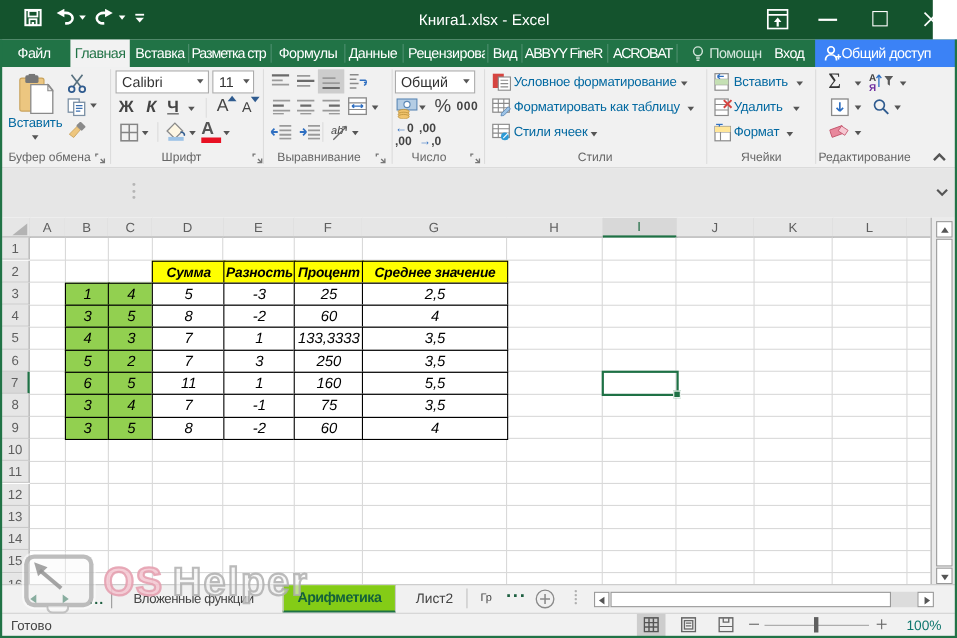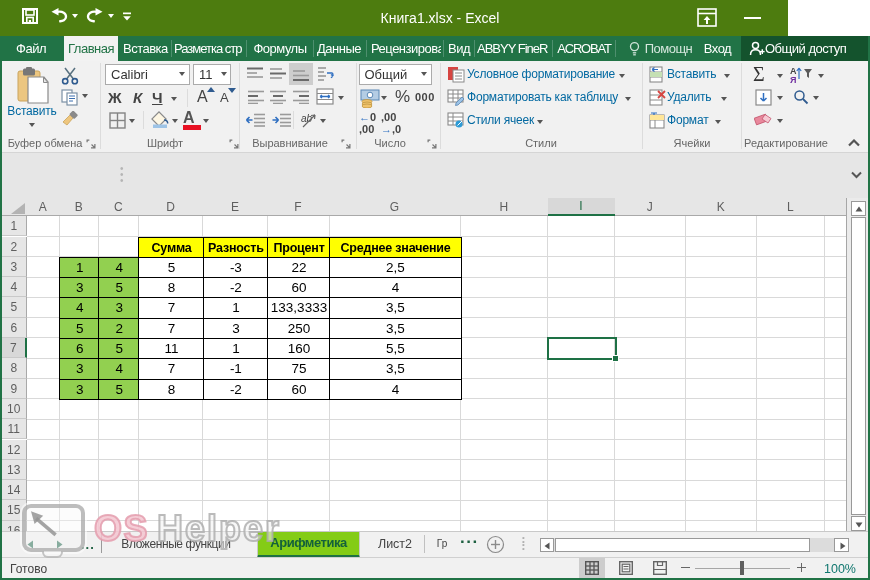--- a/index.html
+++ b/index.html
@@ -2,26 +2,26 @@
 <html><head>
 <meta charset="utf-8">
 <style>
 * { margin:0; padding:0; box-sizing:border-box; }
 html,body { width:870px; height:580px; overflow:hidden; }
 body { font-family:"Liberation Sans", sans-serif; }
 #app { position:relative; width:870px; height:580px; background:#fff; overflow:hidden; }
 .abs { position:absolute; }
 
 
-#titlebar { position:absolute; left:0; top:0; width:788px; height:36px; background:#4d7c0f; }
+#titlebar { position:absolute; left:0; top:0; width:848px; height:36px; background:#14532d; }
 #tabrow { position:absolute; left:0; top:36px; width:870px; height:25px; background:#217346; }
 .tab { position:absolute; top:0; height:25px; color:#fff; font-size:13px; letter-spacing:-0.5px; line-height:25px; text-align:center; white-space:nowrap; }
 .tabsep { position:absolute; top:4px; height:17px; width:1px; background:#4e8f6e; }
 #activetab { position:absolute; left:64px; top:0; width:54px; height:25px; background:#f2f2f2; color:#217346; font-size:13px; letter-spacing:-0.5px; line-height:25px; text-align:center; }
-#sharebtn { position:absolute; left:741px; top:0; width:129px; height:25px; background:#14532d; color:#fff; font-size:13px; letter-spacing:-0.3px; line-height:25px; }
+#sharebtn { position:absolute; left:741px; top:0; width:129px; height:25px; background:#3b82f6; color:#fff; font-size:13px; letter-spacing:-0.3px; line-height:25px; }
 
 
 #ribbon { position:absolute; left:0; top:61px; width:870px; height:92px; background:#f1f1f1; border-bottom:1px solid #d5d5d5; }
 .gsep { position:absolute; top:2px; height:86px; width:1px; background:#dcdcdc; }
 .glabel { position:absolute; top:76px; height:14px; font-size:11px; color:#666; text-align:center; white-space:nowrap; }
 .glaunch { position:absolute; top:77px; width:10px; height:10px; }
 .ribtxt { font-size:12px; letter-spacing:-0.2px; color:#0369a1; white-space:nowrap; }
 .combo { position:absolute; background:#fff; border:1px solid #ababab; color:#333; }
 .caret { position:absolute; width:0; height:0; border-left:3.5px solid transparent; border-right:3.5px solid transparent; border-top:4px solid #555; }
 
@@ -31,21 +31,21 @@
 #fxbox { position:absolute; left:137px; top:10px; width:727px; height:25px; background:#fff; border:1px solid #c6c6c6; }
 
 
 #sheet { position:absolute; left:2px; top:198px; width:844px; height:333px; background:#fff; overflow:hidden; }
 .colhdr { position:absolute; top:0; height:18px; font-size:12px; color:#5f5f5f; text-align:center; line-height:18px; background:#e6e6e6; border-right:1px solid #c9c9c9; border-bottom:1px solid #a9a9a9; }
 .rowhdr { position:absolute; left:0; width:24.5px; height:20.3px; font-size:12px; color:#5f5f5f; text-align:center; line-height:20px; background:#e6e6e6; border-right:1px solid #a9a9a9; border-bottom:1px solid #c9c9c9; }
 .vline { position:absolute; top:18px; width:1px; background:#d9d9d9; height:315px; }
 .colhdr.sel { background:#d8d8d8; color:#1e6b43; border-bottom:2px solid #1e7145; line-height:17px; }
 .rowhdr.sel { background:#d8d8d8; border-right:2.5px solid #1e7145; }
 .hline { position:absolute; left:24.5px; height:1px; background:#d9d9d9; width:820px; }
-.cell { position:absolute; font-size:13.5px; color:#000; text-align:center; }
+.cell { position:absolute; font-size:13.5px; color:#000; text-align:center;font-style:italic; }
 
 
 #vscroll { position:absolute; left:846px; top:198px; width:22px; height:340px; background:#ebebeb; border-left:1px solid #a6a6a6; }
 
 
 #tabbar { position:absolute; left:2px; top:531px; width:866px; height:25.5px; background:#f1f1f1; border-top:1px solid #c9c9c9; font-size:13px; color:#444; }
 
 #statusbar { position:absolute; left:2px; top:556.5px; width:866px; height:21px; background:#f1f1f1; border-top:1px solid #d0d0d0; font-size:12px; color:#444; }
 
 
@@ -454,21 +454,21 @@
 
     <div id="tablewrap">
     <div class="cell" style="left:136.3px;top:38.5px;width:66.5px;height:21.3px;background:#ffff00;border:1px solid #000;line-height:20.3px;font-weight:bold;font-size:12.5px;letter-spacing:-0.2px;">Сумма</div>
     <div class="cell" style="left:200.8px;top:38.5px;width:66.2px;height:21.3px;background:#ffff00;border:1px solid #000;line-height:20.3px;font-weight:bold;font-size:12.5px;letter-spacing:-0.2px;">Разность</div>
     <div class="cell" style="left:265px;top:38.5px;width:64px;height:21.3px;background:#ffff00;border:1px solid #000;line-height:20.3px;font-weight:bold;font-size:12.5px;letter-spacing:-0.2px;">Процент</div>
     <div class="cell" style="left:327px;top:38.5px;width:133px;height:21.3px;background:#ffff00;border:1px solid #000;line-height:20.3px;font-weight:bold;font-size:12.5px;letter-spacing:-0.2px;">Среднее значение</div>
     <div class="cell" style="left:57.2px;top:58.8px;width:41.2px;height:21.3px;background:#92d050;border:1px solid #000;line-height:20.3px;">1</div>
     <div class="cell" style="left:96.4px;top:58.8px;width:41.9px;height:21.3px;background:#92d050;border:1px solid #000;line-height:20.3px;">4</div>
     <div class="cell" style="left:136.3px;top:58.8px;width:66.5px;height:21.3px;background:#fff;border:1px solid #000;line-height:20.3px;">5</div>
     <div class="cell" style="left:200.8px;top:58.8px;width:66.2px;height:21.3px;background:#fff;border:1px solid #000;line-height:20.3px;">-3</div>
-    <div class="cell" style="left:265px;top:58.8px;width:64px;height:21.3px;background:#fff;border:1px solid #000;line-height:20.3px;">22</div>
+    <div class="cell" style="left:265px;top:58.8px;width:64px;height:21.3px;background:#fff;border:1px solid #000;line-height:20.3px;">25</div>
     <div class="cell" style="left:327px;top:58.8px;width:133px;height:21.3px;background:#fff;border:1px solid #000;line-height:20.3px;">2,5</div>
     <div class="cell" style="left:57.2px;top:79.10000000000001px;width:41.2px;height:21.3px;background:#92d050;border:1px solid #000;line-height:20.3px;">3</div>
     <div class="cell" style="left:96.4px;top:79.10000000000001px;width:41.9px;height:21.3px;background:#92d050;border:1px solid #000;line-height:20.3px;">5</div>
     <div class="cell" style="left:136.3px;top:79.10000000000001px;width:66.5px;height:21.3px;background:#fff;border:1px solid #000;line-height:20.3px;">8</div>
     <div class="cell" style="left:200.8px;top:79.10000000000001px;width:66.2px;height:21.3px;background:#fff;border:1px solid #000;line-height:20.3px;">-2</div>
     <div class="cell" style="left:265px;top:79.10000000000001px;width:64px;height:21.3px;background:#fff;border:1px solid #000;line-height:20.3px;">60</div>
     <div class="cell" style="left:327px;top:79.10000000000001px;width:133px;height:21.3px;background:#fff;border:1px solid #000;line-height:20.3px;">4</div>
     <div class="cell" style="left:57.2px;top:99.4px;width:41.2px;height:21.3px;background:#92d050;border:1px solid #000;line-height:20.3px;">4</div>
     <div class="cell" style="left:96.4px;top:99.4px;width:41.9px;height:21.3px;background:#92d050;border:1px solid #000;line-height:20.3px;">3</div>
     <div class="cell" style="left:136.3px;top:99.4px;width:66.5px;height:21.3px;background:#fff;border:1px solid #000;line-height:20.3px;">7</div>

